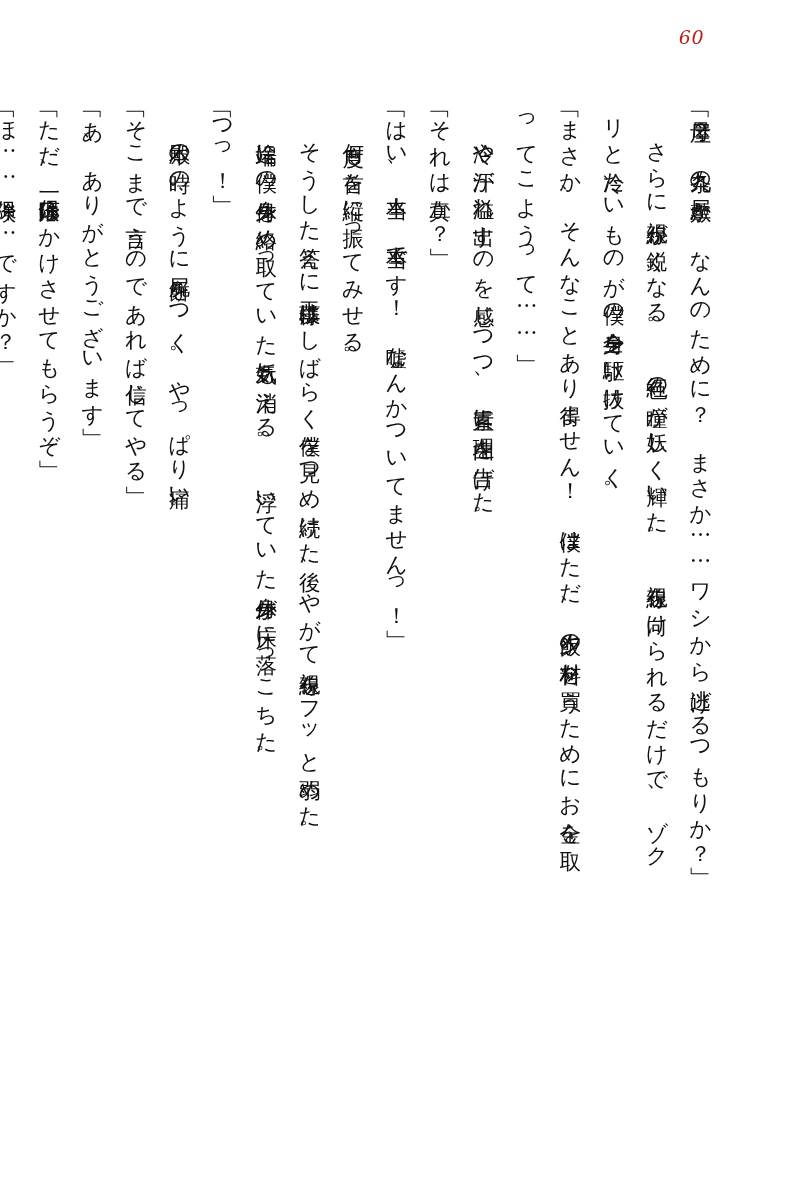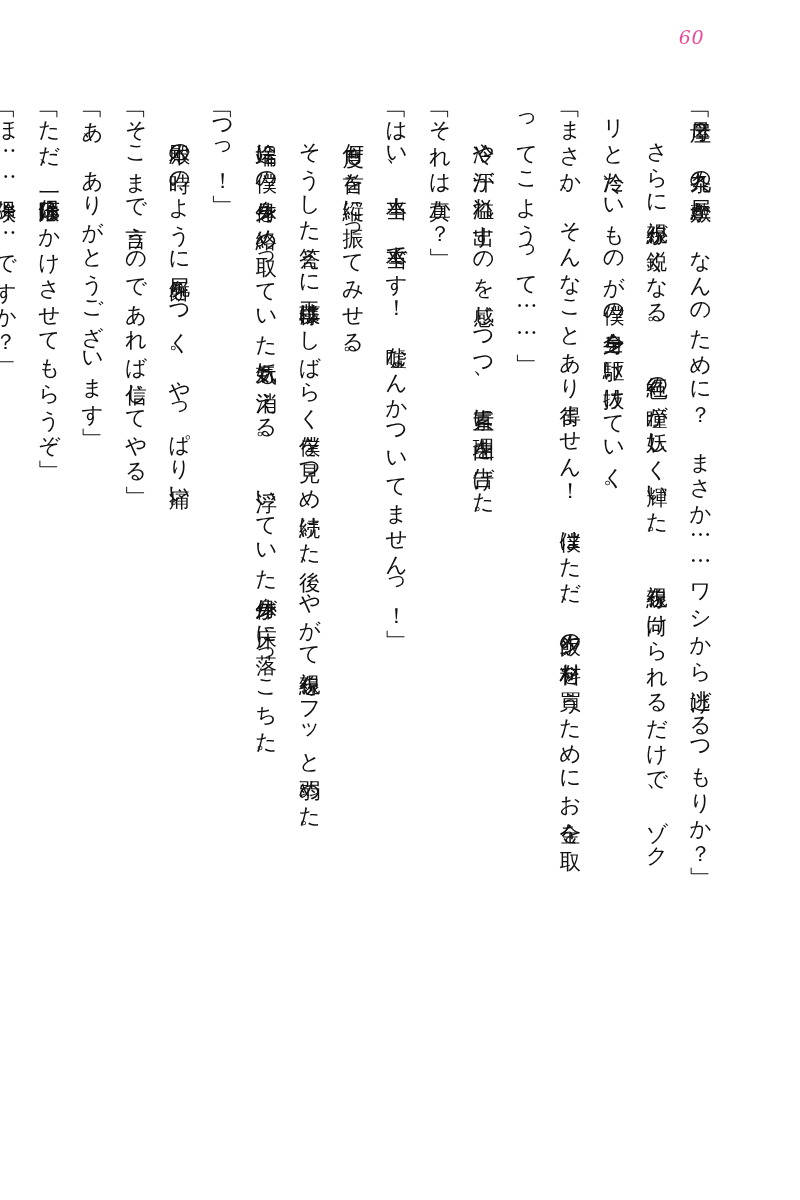--- a/index.html
+++ b/index.html
@@ -21,21 +21,21 @@
     background: #ffffff;
     box-sizing: border-box;
   }
   .page-number {
     position: absolute;
     top: 26px;
     right: 96px;
     font-size: 19px;
     font-family: "DejaVu Serif", "Liberation Serif", serif;
     font-style: italic;
-    color: #ec4899;
+    color: #b91c1c;
     letter-spacing: 0.5px;
   }
   .text-block {
     position: absolute;
     top: 96px;
     right: 78px;
     left: 78px;
     height: 1048px;
     writing-mode: vertical-rl;
     text-orientation: upright;

